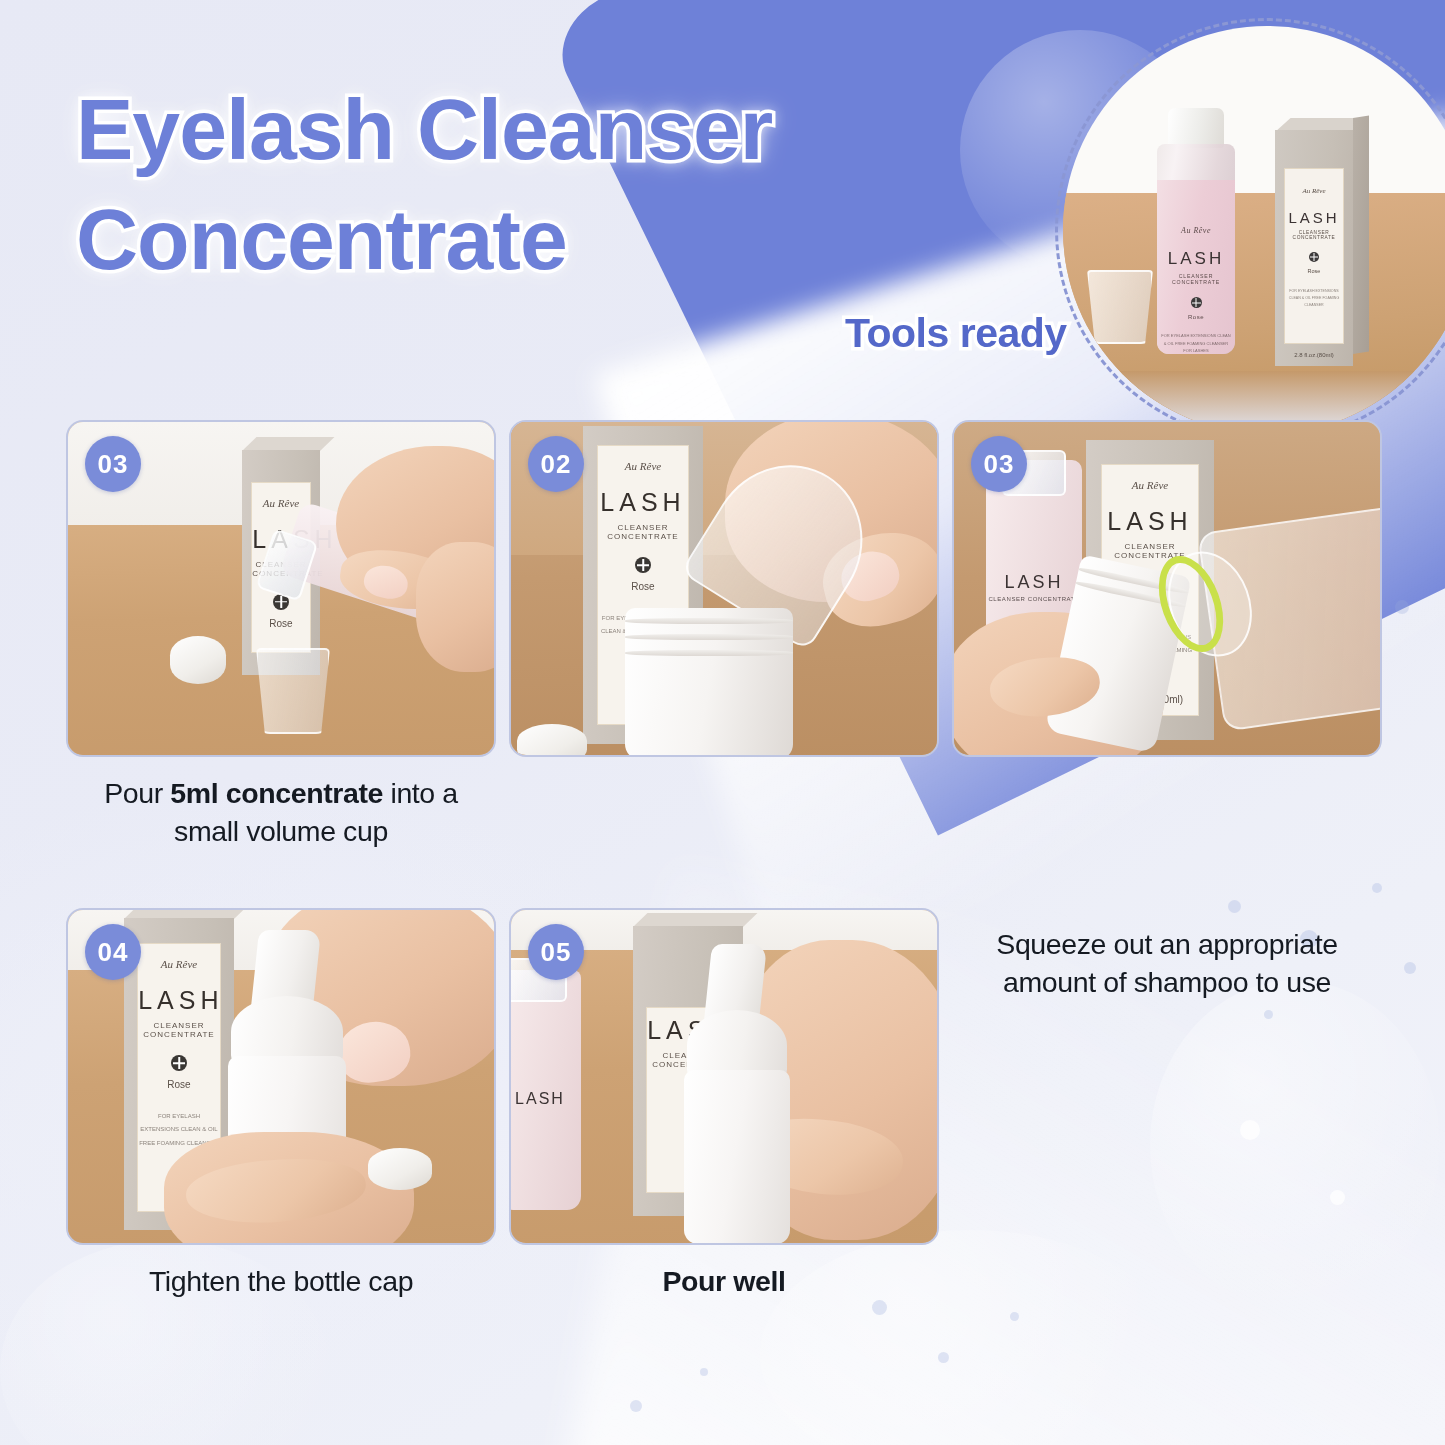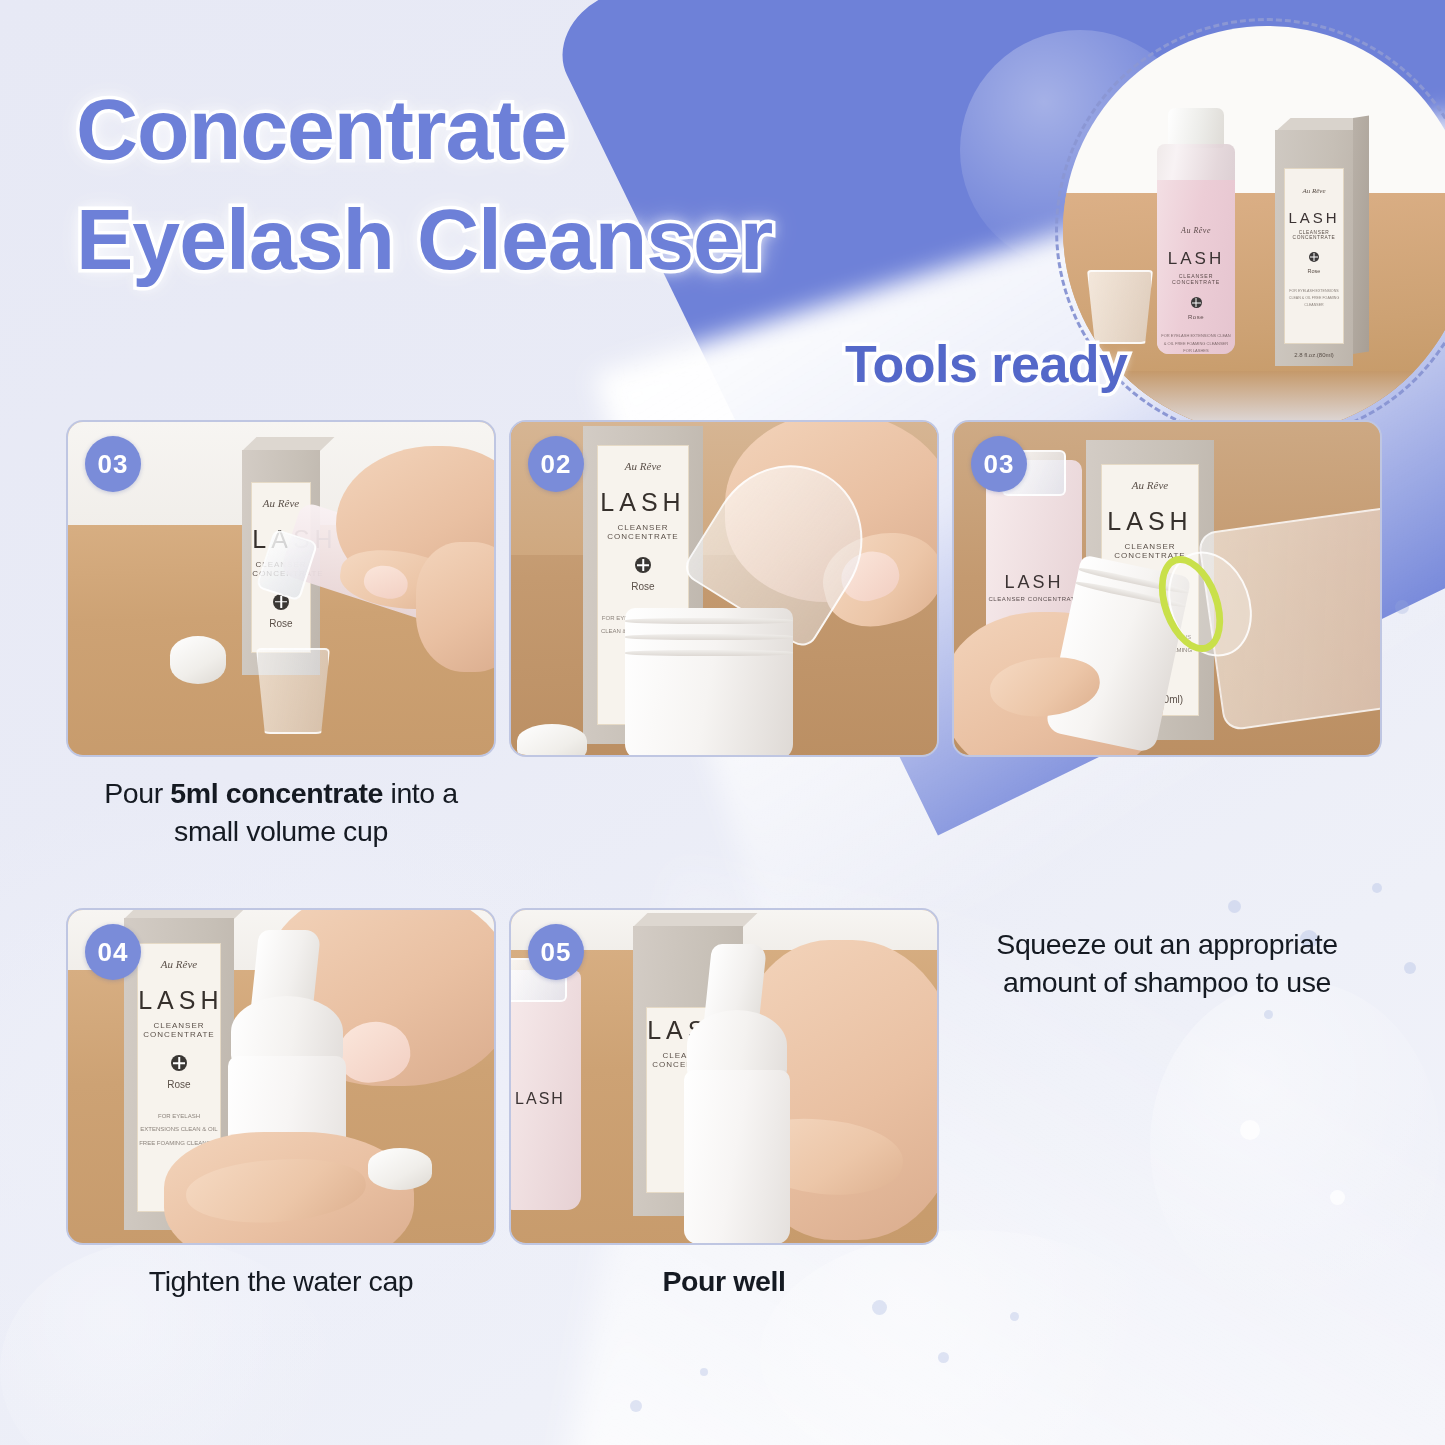--- a/index.html
+++ b/index.html
@@ -80,22 +80,22 @@
     color: #6d80d8;
     -webkit-text-stroke: 7px #ffffff;
     paint-order: stroke fill;
     text-shadow: 0 0 14px rgba(255,255,255,0.95), 0 0 26px rgba(255,255,255,0.7);
     white-space: nowrap;
   }
   .headline-line + .headline-line { margin-top: 22px; }
 
   .tools-ready {
     position: absolute;
-    left: 845px; top: 334px;
-    font-size: 52px;
+    left: 845px; top: 310px;
+    font-size: 41px;
     font-weight: bold;
     letter-spacing: -0.5px;
     color: #5468c9;
     -webkit-text-stroke: 7px #ffffff;
     paint-order: stroke fill;
     text-shadow: 0 0 10px rgba(255,255,255,0.95);
     z-index: 7;
     white-space: nowrap;
   }
 
@@ -426,22 +426,22 @@
   <div class="spot" style="left:1010px;top:1312px;width:9px;height:9px;"></div>
   <div class="spot spot-lt" style="left:1120px;top:520px;width:22px;height:22px;"></div>
   <div class="spot spot-lt" style="left:1190px;top:610px;width:17px;height:17px;"></div>
   <div class="spot spot-lt" style="left:1240px;top:1120px;width:20px;height:20px;"></div>
   <div class="spot spot-lt" style="left:1330px;top:1190px;width:15px;height:15px;"></div>
   <div class="spot" style="left:630px;top:1400px;width:12px;height:12px;"></div>
   <div class="spot" style="left:700px;top:1368px;width:8px;height:8px;"></div>
 </div>
 
 <div class="headline">
+  <div class="headline-line">Eyelash Cleanser</div>
   <div class="headline-line">Concentrate</div>
-  <div class="headline-line">Eyelash Cleanser</div>
 </div>
 
 <div class="hero-circle">
   <div class="hero-circle-inner">
     <div class="hero-table"></div>
 
     <div class="pbox">
       <div class="pbox-top"></div>
       <div class="pbox-side"></div>
       <div class="pbox-face">
@@ -637,21 +637,21 @@
           <div class="pump-body"></div>
         </div>
 
         <div class="hand" style="left:96px;top:222px;width:250px;height:140px;border-radius:40% 44% 48% 46%;"></div>
         <div class="finger" style="left:118px;top:250px;width:180px;height:62px;transform:rotate(-4deg);"></div>
         <div class="cap-disc" style="left:300px;top:238px;width:64px;height:42px;"></div>
       </div>
       <div class="badge">04</div>
     </div>
     <div class="caption">
-      <span></span><b></b><span>Tighten the water cap</span>
+      <span></span><b></b><span>Tighten the bottle cap</span>
     </div>
   </div>
 
   <div class="step">
     <div class="photo">
       <div class="scene">
         <div class="wall" style="height:12%;"></div>
         <div class="desk" style="top:12%;"></div>
 
         <div style="position:absolute;left:-12px;top:60px;width:82px;height:240px;

